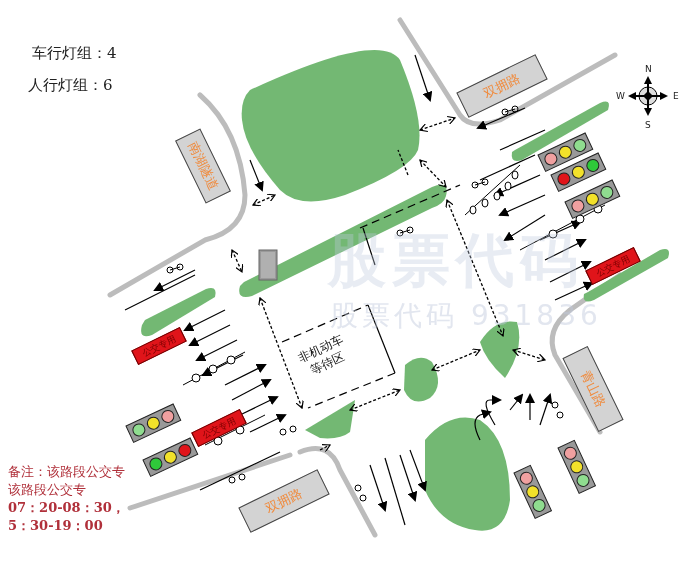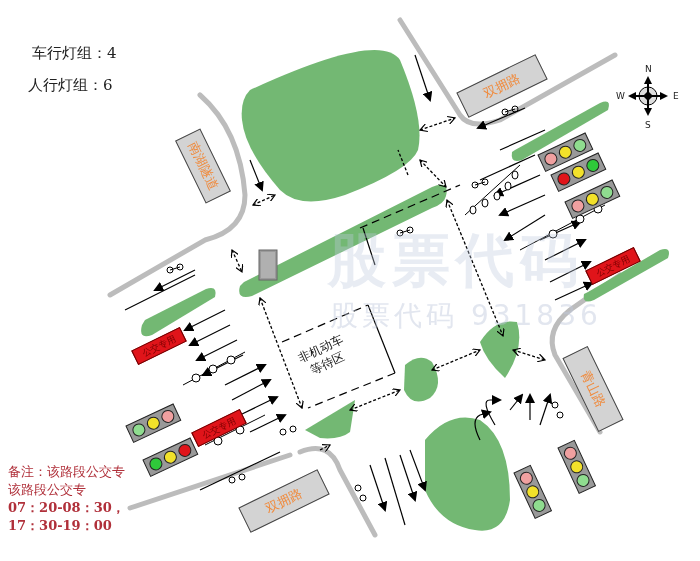--- a/index.html
+++ b/index.html
@@ -251,15 +251,15 @@
 
   <div class="waiting" style="left:300px; top:340px; transform:rotate(-25deg);">
     <div>非机动车</div>
     <div style="padding-left:6px;">等待区</div>
   </div>
 
   <div class="note">
     <div>备注：该路段公交专</div>
     <div>该路段公交专</div>
     <div class="times">07：20-08：30，</div>
-    <div class="times">17：30-19：00</div>
+    <div class="times">5：30-19：00</div>
   </div>
 </div>
 
 </body></html>

